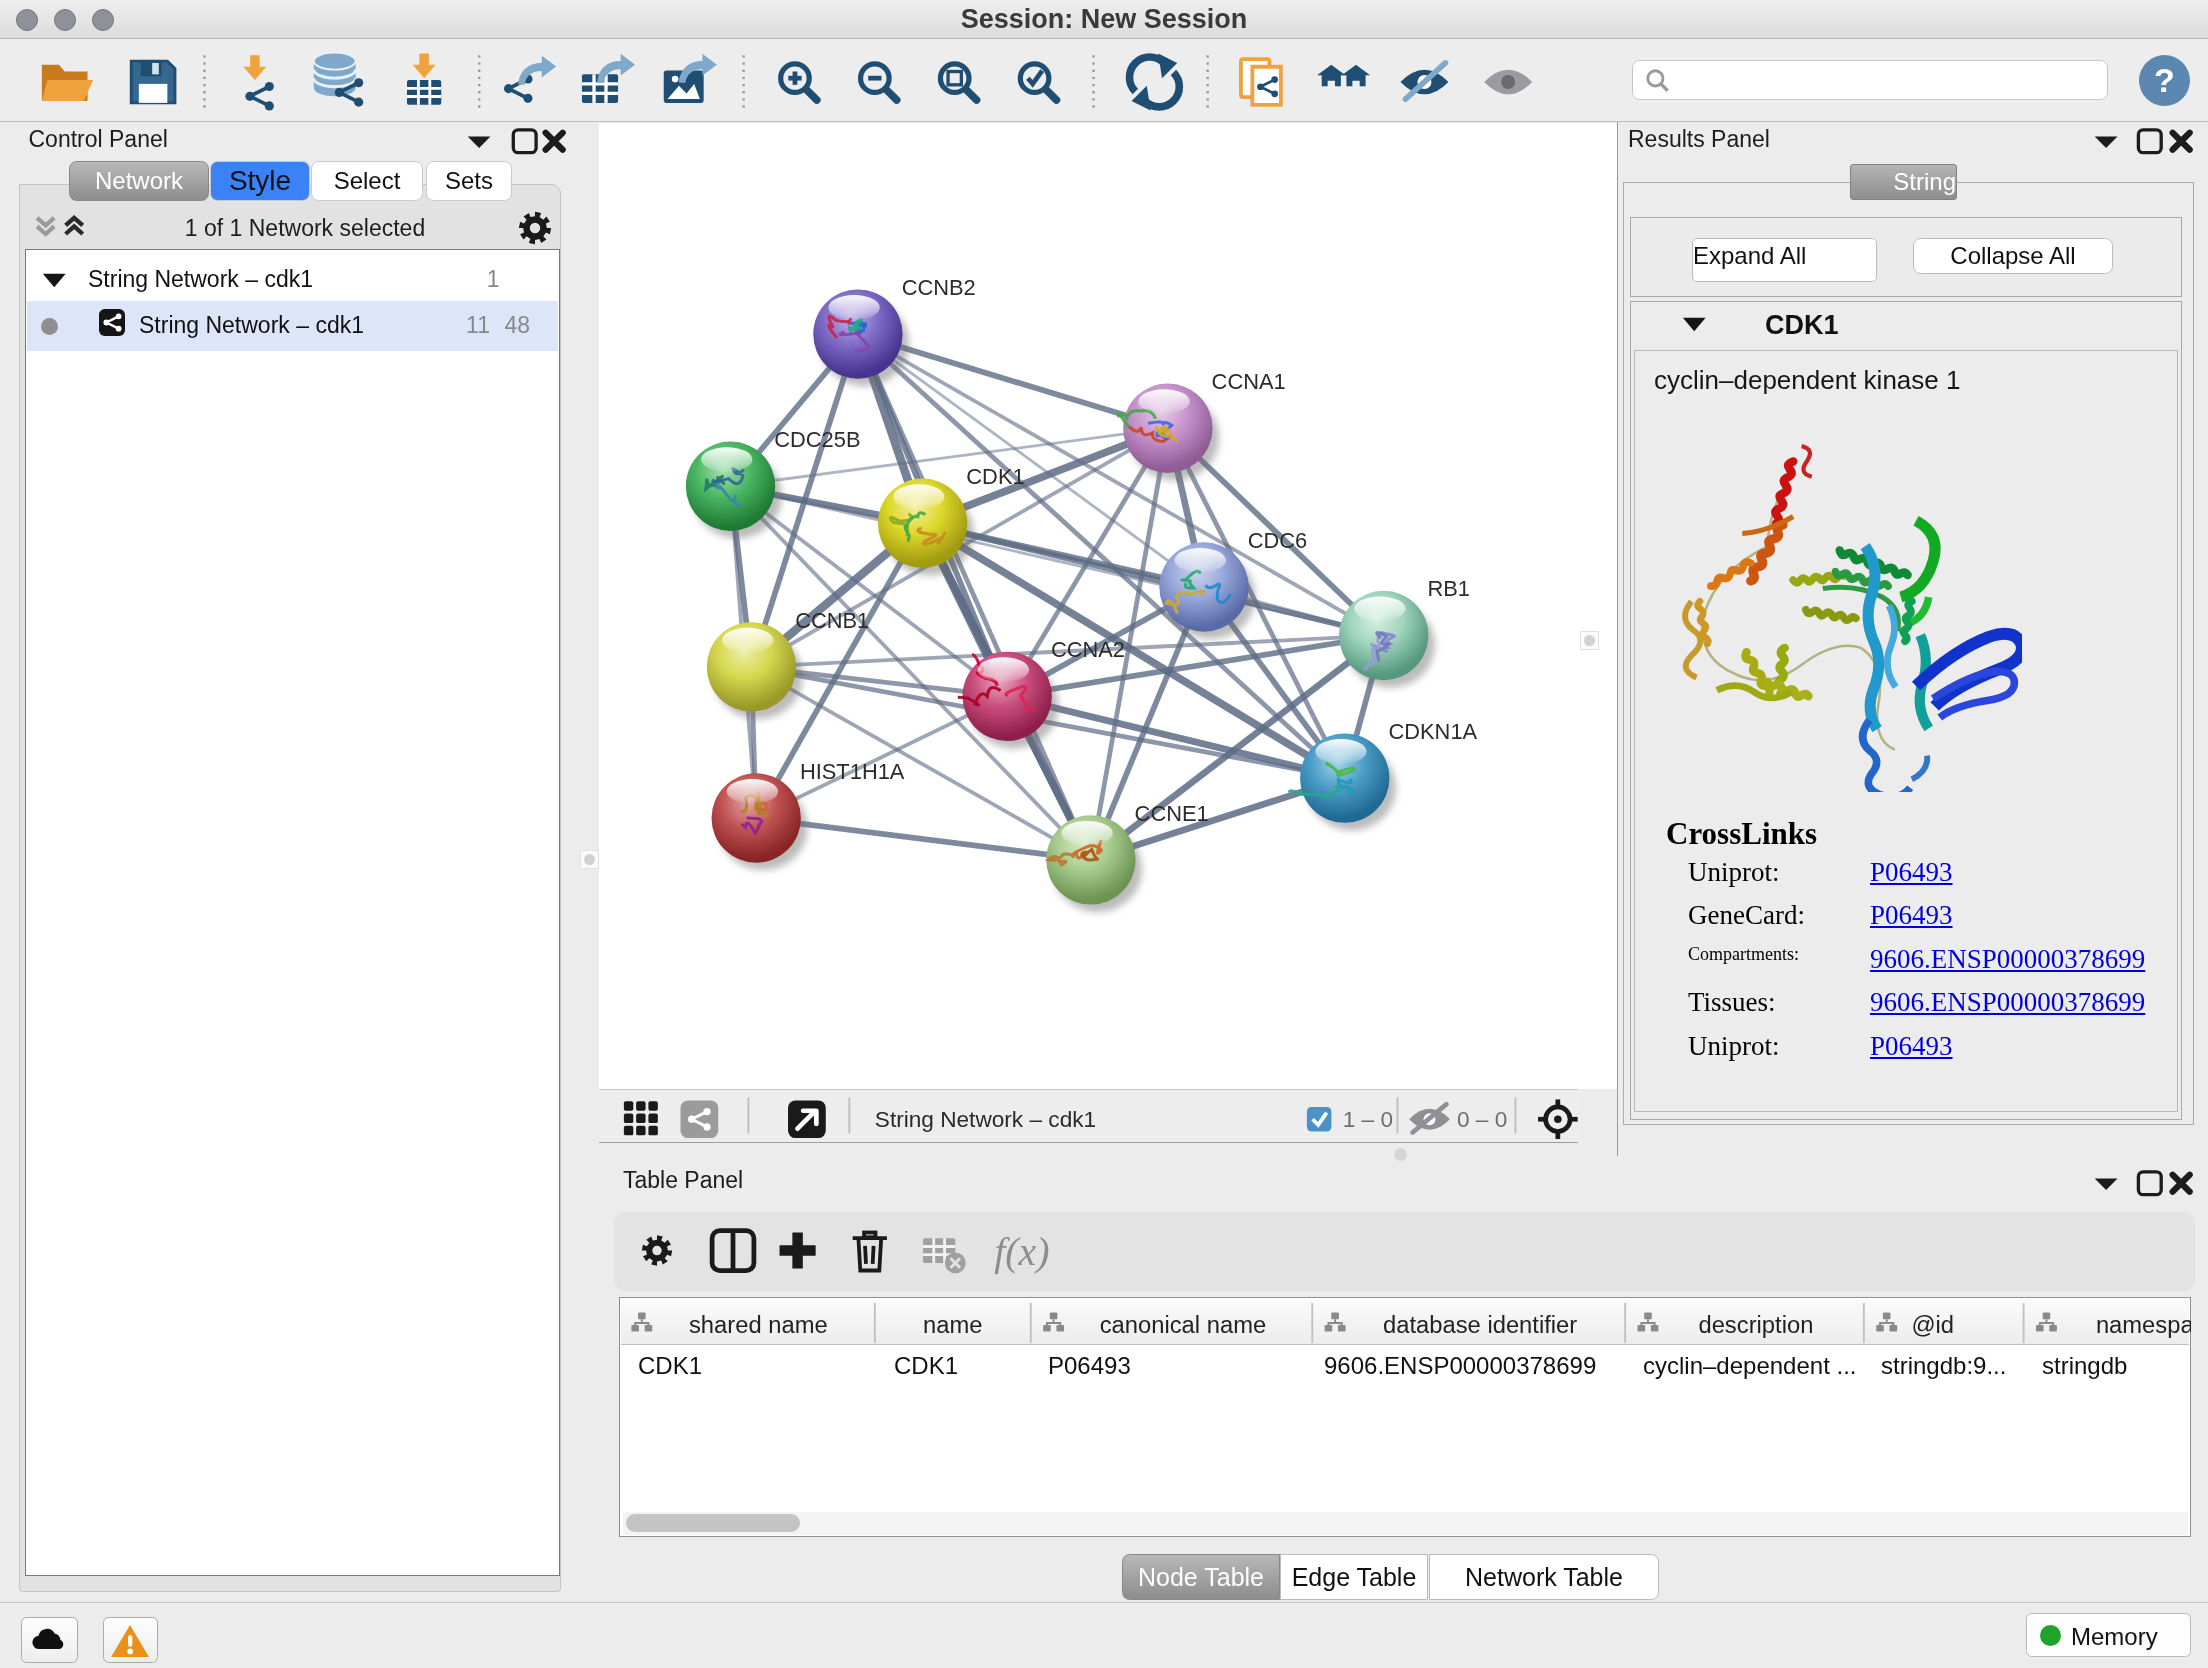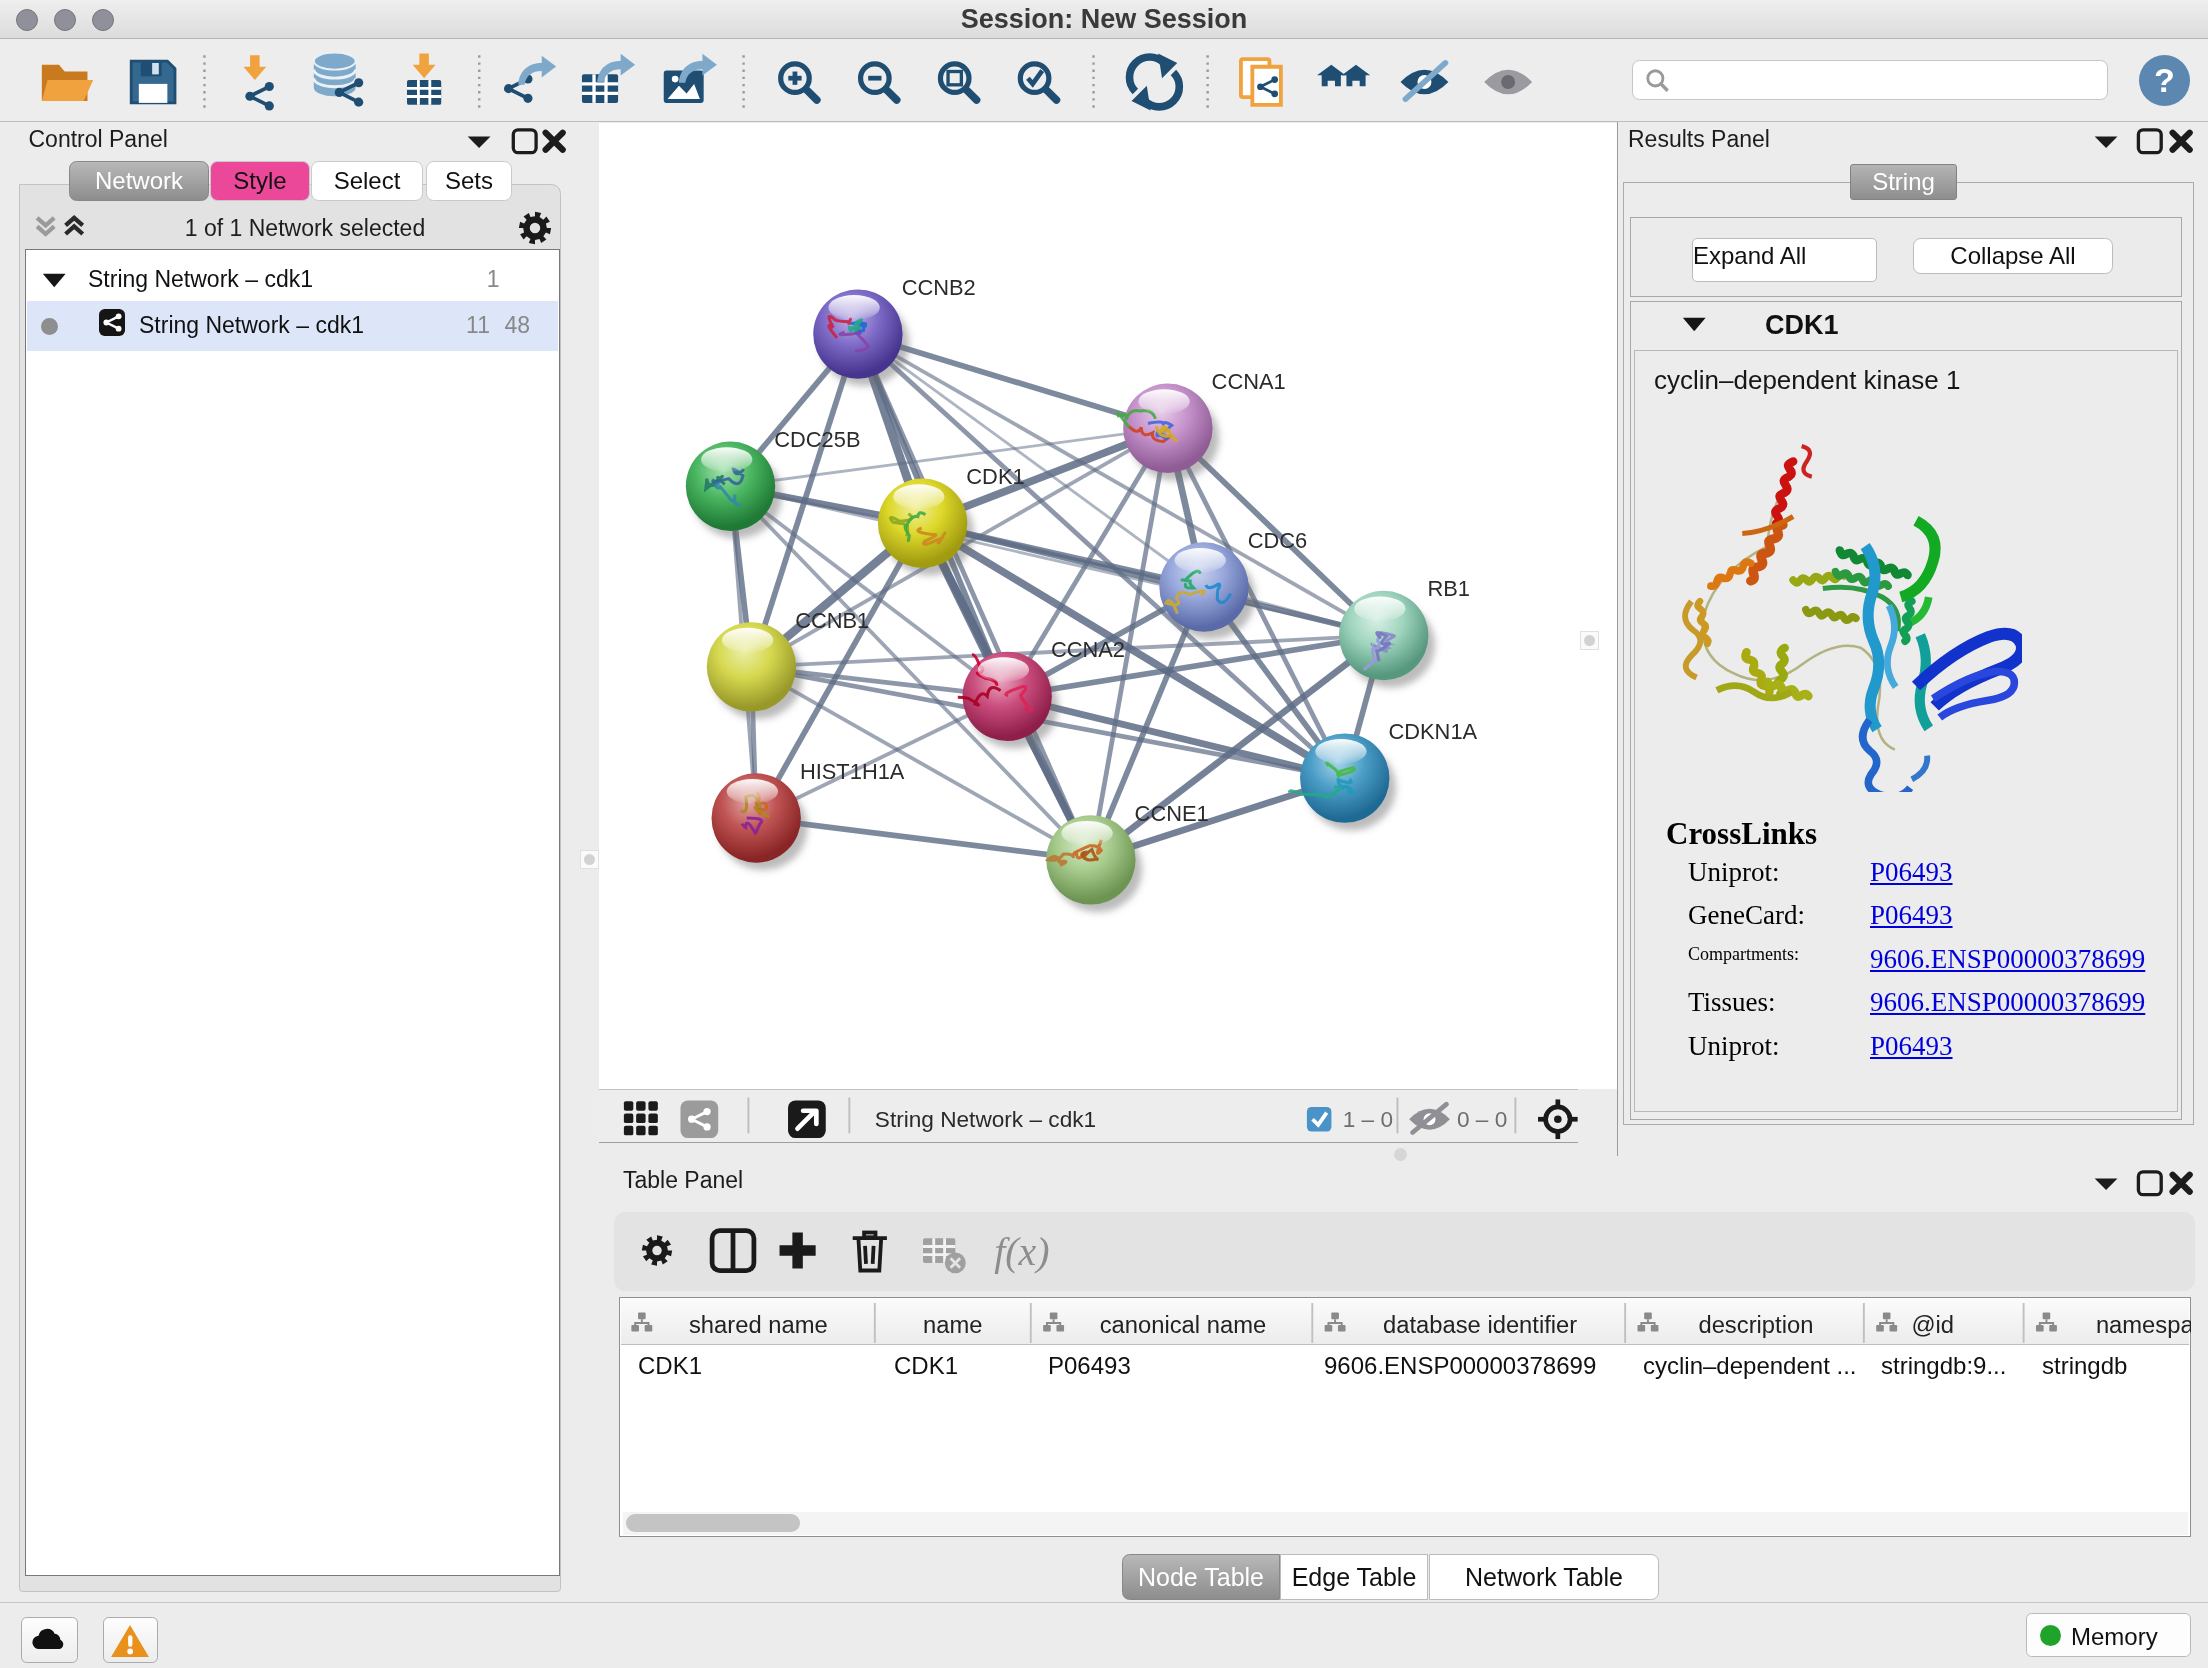--- a/index.html
+++ b/index.html
@@ -131,21 +131,21 @@
 </div>
 <div class="abs" style="left:2139px;top:55px;width:51px;height:51px;border-radius:50%;background:#5b87b0;color:#fff;font-size:34px;font-weight:bold;text-align:center;line-height:51px">?</div>
 <div class="abs ptitle" style="left:28.5px;top:126px">Control Panel</div>
 <svg class="abs" width="114" height="28.5" style="left:462px;top:127px" viewBox="0 0 120 30">
 <path d="M6 10 L30 10 L18 22 Z" fill="#1c1c1c"></path>
 <rect x="54" y="3" width="24" height="24" rx="5" fill="none" stroke="#1c1c1c" stroke-width="3.5"></rect>
 <path d="M88 6 L106 24 M106 6 L88 24" stroke="#1c1c1c" stroke-width="6.5" stroke-linecap="round"></path>
 </svg>
 <div class="abs" style="left:19px;top:184px;width:542px;height:1408px;background:#e2e2e2;border:1px solid #c2c2c2;border-radius:0 9.5px 3.8px 3.8px"></div>
 <div class="abs" style="left:69px;top:161px;width:140px;height:40px;background:linear-gradient(#b8b8b8,#8d8d8d);color:#fff;border:1px solid #888;border-radius:7.6px;font-size:24px;text-align:center;line-height:38px">Network</div>
-<div class="abs" style="left:210px;top:161px;width:100px;height:40px;background:#ec4899;color:#111;border:1px solid #c9c9c9;border-radius:7.6px;font-size:24px;text-align:center;line-height:38px">Style</div>
+<div class="abs" style="left:210px;top:161px;width:100px;height:40px;background:#3b82f6;color:#111;border:1px solid #c9c9c9;border-radius:7.6px;font-size:28px;text-align:center;line-height:38px">Style</div>
 <div class="abs" style="left:311px;top:161px;width:112px;height:40px;background:#fff;color:#111;border:1px solid #c9c9c9;border-radius:7.6px;font-size:24px;text-align:center;line-height:38px">Select</div>
 <div class="abs" style="left:426px;top:161px;width:86px;height:40px;background:#fff;color:#111;border:1px solid #c9c9c9;border-radius:7.6px;font-size:24px;text-align:center;line-height:38px">Sets</div>
 <svg class="abs" width="67" height="28.5" style="left:34px;top:215px" viewBox="0 0 70 30">
 <g fill="none" stroke="#9a9a9a" stroke-width="4.5">
       <path d="M3 3 L12 11 L21 3"></path>
       <path d="M3 12 L12 20 L21 12"></path>
     </g>
 <g fill="none" stroke="#2a2a2a" stroke-width="4.5">
       <path d="M33 11 L42 3 L51 11"></path>
       <path d="M33 20 L42 12 L51 20"></path>
@@ -433,21 +433,21 @@
 </svg>
   </div>
 <div class="abs" style="left:1617px;top:122px;width:592px;height:1034px;border-left:1.9px solid #9a9a9a;background:#ececec"></div>
 <div class="abs ptitle" style="left:1628px;top:126px">Results Panel</div>
 <svg class="abs" width="114" height="28.5" style="left:2089px;top:127px" viewBox="0 0 120 30">
 <path d="M6 10 L30 10 L18 22 Z" fill="#1c1c1c"></path>
 <rect x="52" y="3" width="24" height="24" rx="5" fill="none" stroke="#1c1c1c" stroke-width="3.5"></rect>
 <path d="M88 6 L106 24 M106 6 L88 24" stroke="#1c1c1c" stroke-width="6.5" stroke-linecap="round"></path>
 </svg>
 <div class="abs" style="left:1623px;top:182px;width:571px;height:943px;background:#ececec;border:1.9px solid #ababab"></div>
-<div class="abs" style="left:1850px;top:164px;width:107px;height:36px;background:linear-gradient(#b4b4b4,#8e8e8e);border:1px solid #828282;border-radius:3px;color:#fff;font-size:24px;text-align:center;line-height:34px">String</div>
+<div class="abs" style="left:1850px;top:164px;width:107px;height:36px;background:linear-gradient(#b4b4b4,#8e8e8e);border:1px solid #828282;border-radius:3px;color:#fff;font-size:24px;text-align:right;line-height:34px">String</div>
 <div class="abs" style="left:1630px;top:217px;width:552px;height:80px;background:#ebebeb;border:1.9px solid #a8a8a8"></div>
 <div class="abs" style="left:1692px;top:238px;width:185px;height:44px;background:#fff;border:1.9px solid #bbb;border-radius:5px;font-size:24px;text-align:left;line-height:33px;color:#111">Expand All</div>
 <div class="abs" style="left:1913px;top:238px;width:200px;height:36px;background:#fff;border:1.9px solid #bbb;border-radius:7.6px;font-size:24px;text-align:center;line-height:33px;color:#111">Collapse All</div>
 <div class="abs" style="left:1630px;top:301px;width:552px;height:819px;background:#ececec;border:1.9px solid #a8a8a8"></div>
 <svg class="abs" width="28.5" height="21" style="left:1680px;top:314px" viewBox="0 0 30 22">
     <path d="M3 4 L27 4 L15 18 Z" fill="#151515"></path>
   </svg>
 <div class="abs" style="left:1765px;top:310px;font-size:27px;font-weight:bold;color:#111">CDK1</div>
 <div class="abs" style="left:1634px;top:350px;width:544px;height:762px;background:#ececec;border:1.9px solid #b8b8b8"></div>
 <div class="abs" style="left:1654px;top:365px;font-size:26px;color:#161616">cyclin–dependent kinase 1</div>

